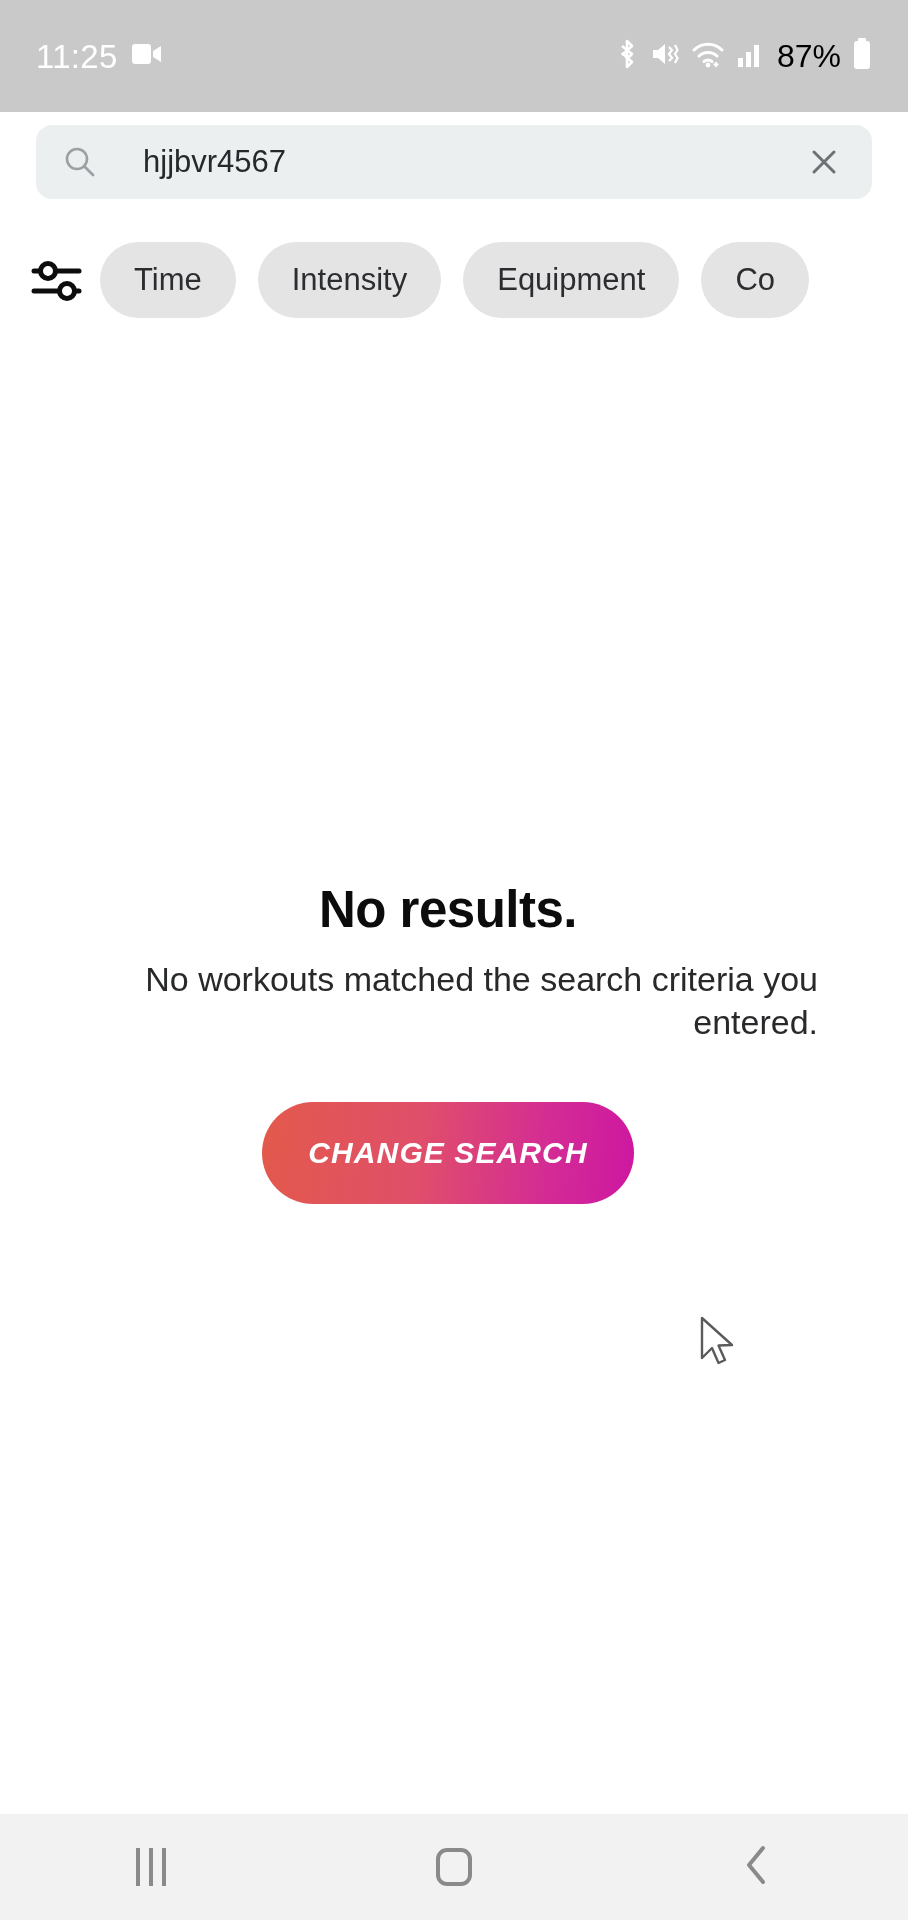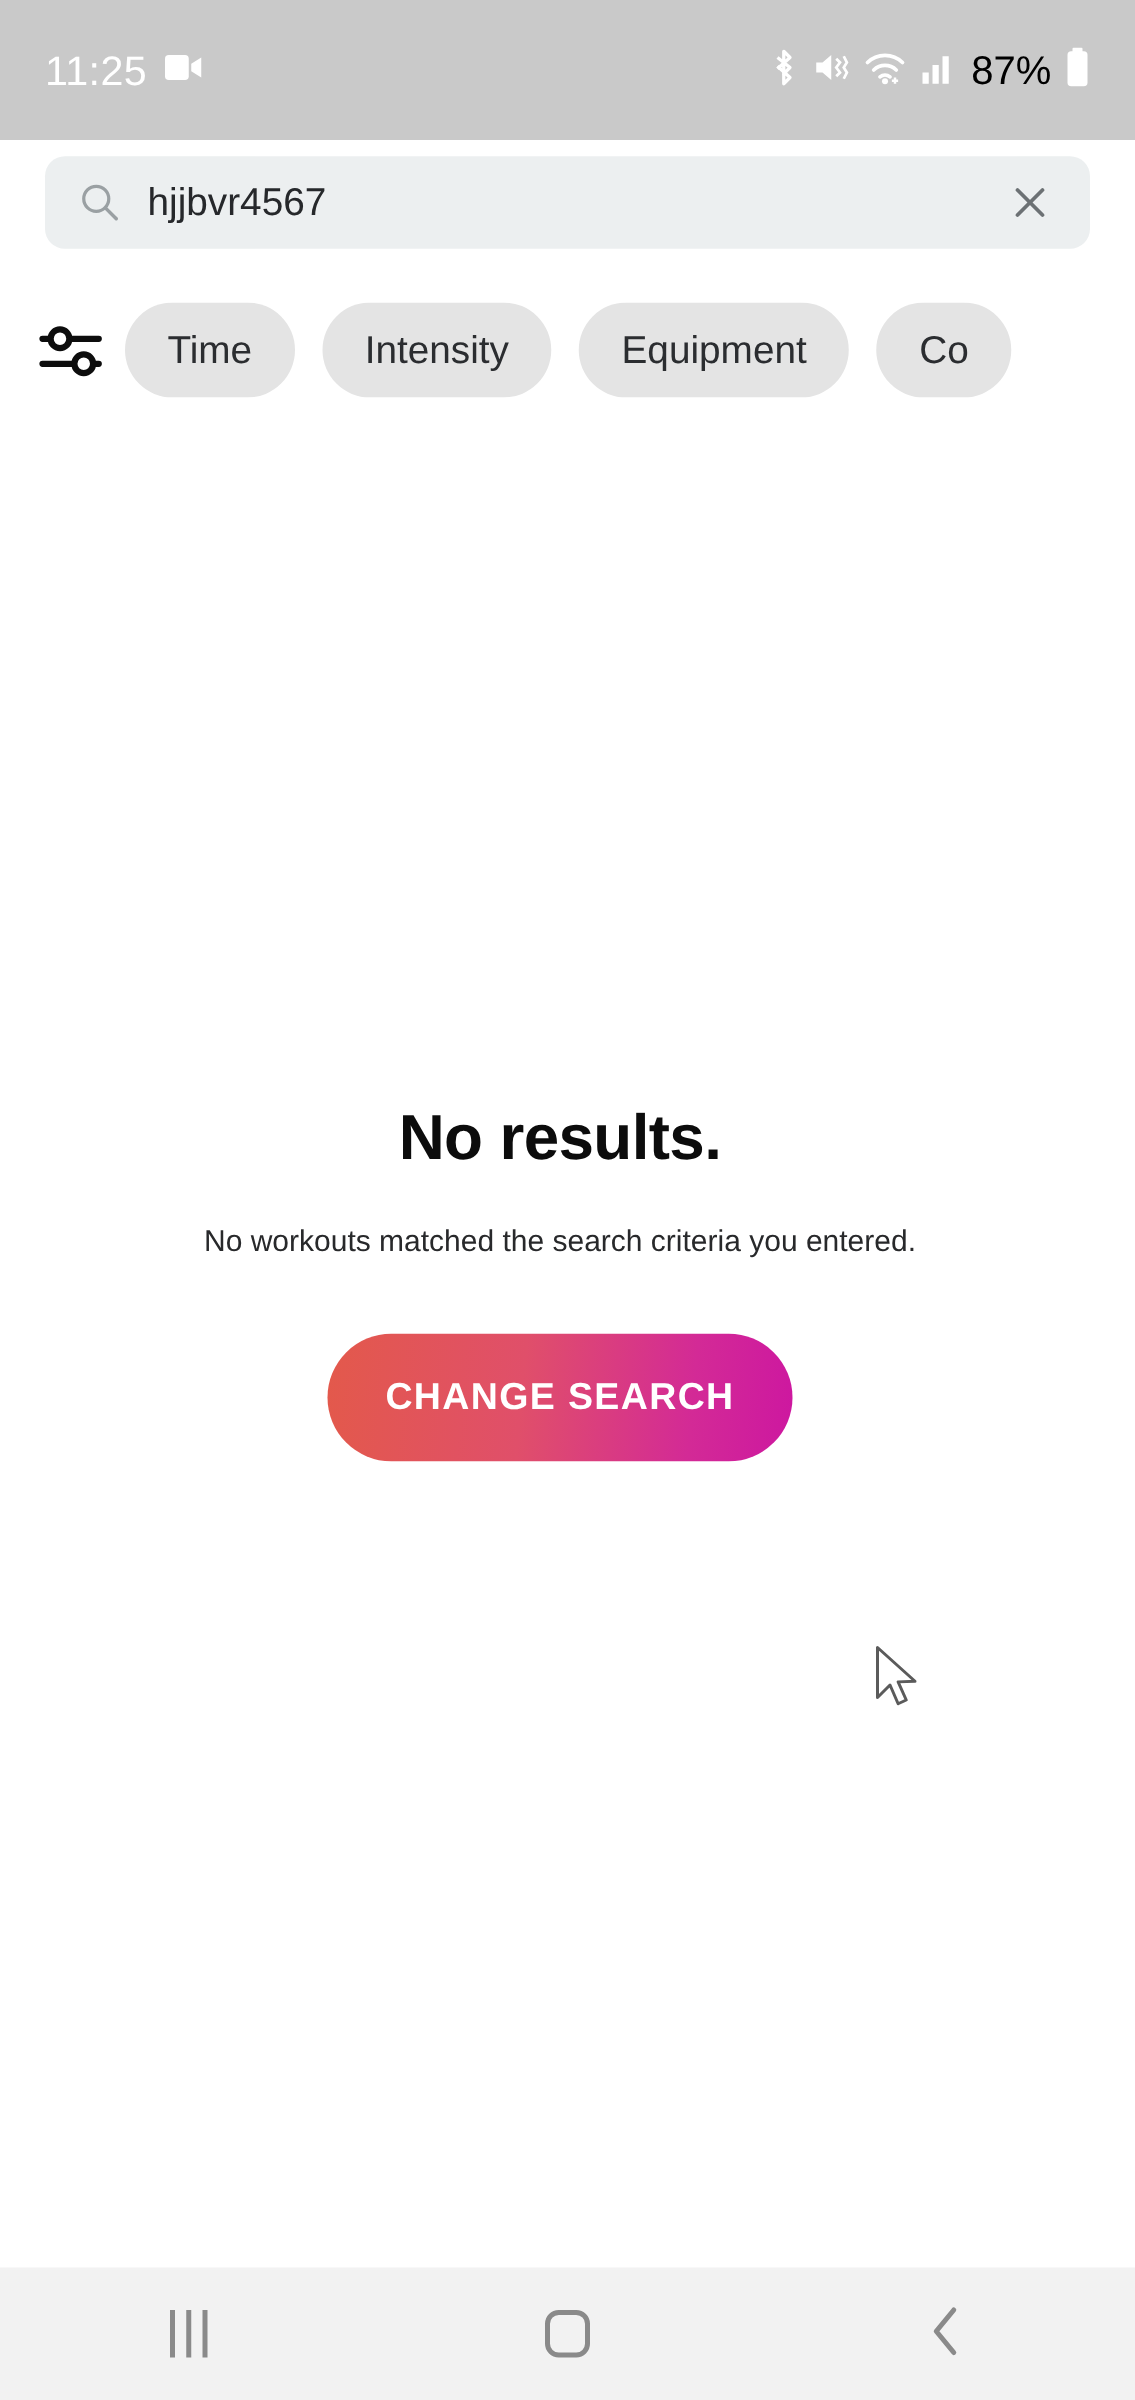--- a/index.html
+++ b/index.html
@@ -62,20 +62,21 @@
   }
   .search-field {
     width: 100%;
     height: 100%;
     background: #eceff0;
     border-radius: 16px;
     display: flex;
     align-items: center;
     padding: 0 26px 0 22px;
     box-sizing: border-box;
+    gap: 25px;
   }
   .search-icon-box {
     width: 44px;
     height: 44px;
     flex: 0 0 44px;
     display: flex;
     align-items: center;
     justify-content: center;
   }
   .search-text {
@@ -149,25 +150,26 @@
     text-align: center;
   }
   .empty-title {
     font-size: 51px;
     font-weight: bold;
     color: #0c0c0c;
     letter-spacing: -0.5px;
     margin: 0;
   }
   .empty-sub {
-    font-size: 24px;
+    font-size: 34px;
     color: #28292b;
     line-height: 1.26;
-    margin: 40px auto 0 auto;
+    margin: 19px auto 0 auto;
     width: 740px;
+    text-align: right;
   }
   .cta-wrap {
     margin-top: 58px;
     display: flex;
     justify-content: center;
   }
   .cta-button {
     width: 372px;
     height: 102px;
     border-radius: 52px;
@@ -175,20 +177,21 @@
     color: #ffffff;
     font-size: 30px;
     font-weight: bold;
     letter-spacing: 1.1px;
     display: flex;
     align-items: center;
     justify-content: center;
     cursor: pointer;
     border: none;
     font-family: "Liberation Sans", sans-serif;
+    font-style: italic;
   }
 
   
   .cursor {
     position: absolute;
     left: 698px;
     top: 1316px;
     width: 40px;
     height: 52px;
     pointer-events: none;

